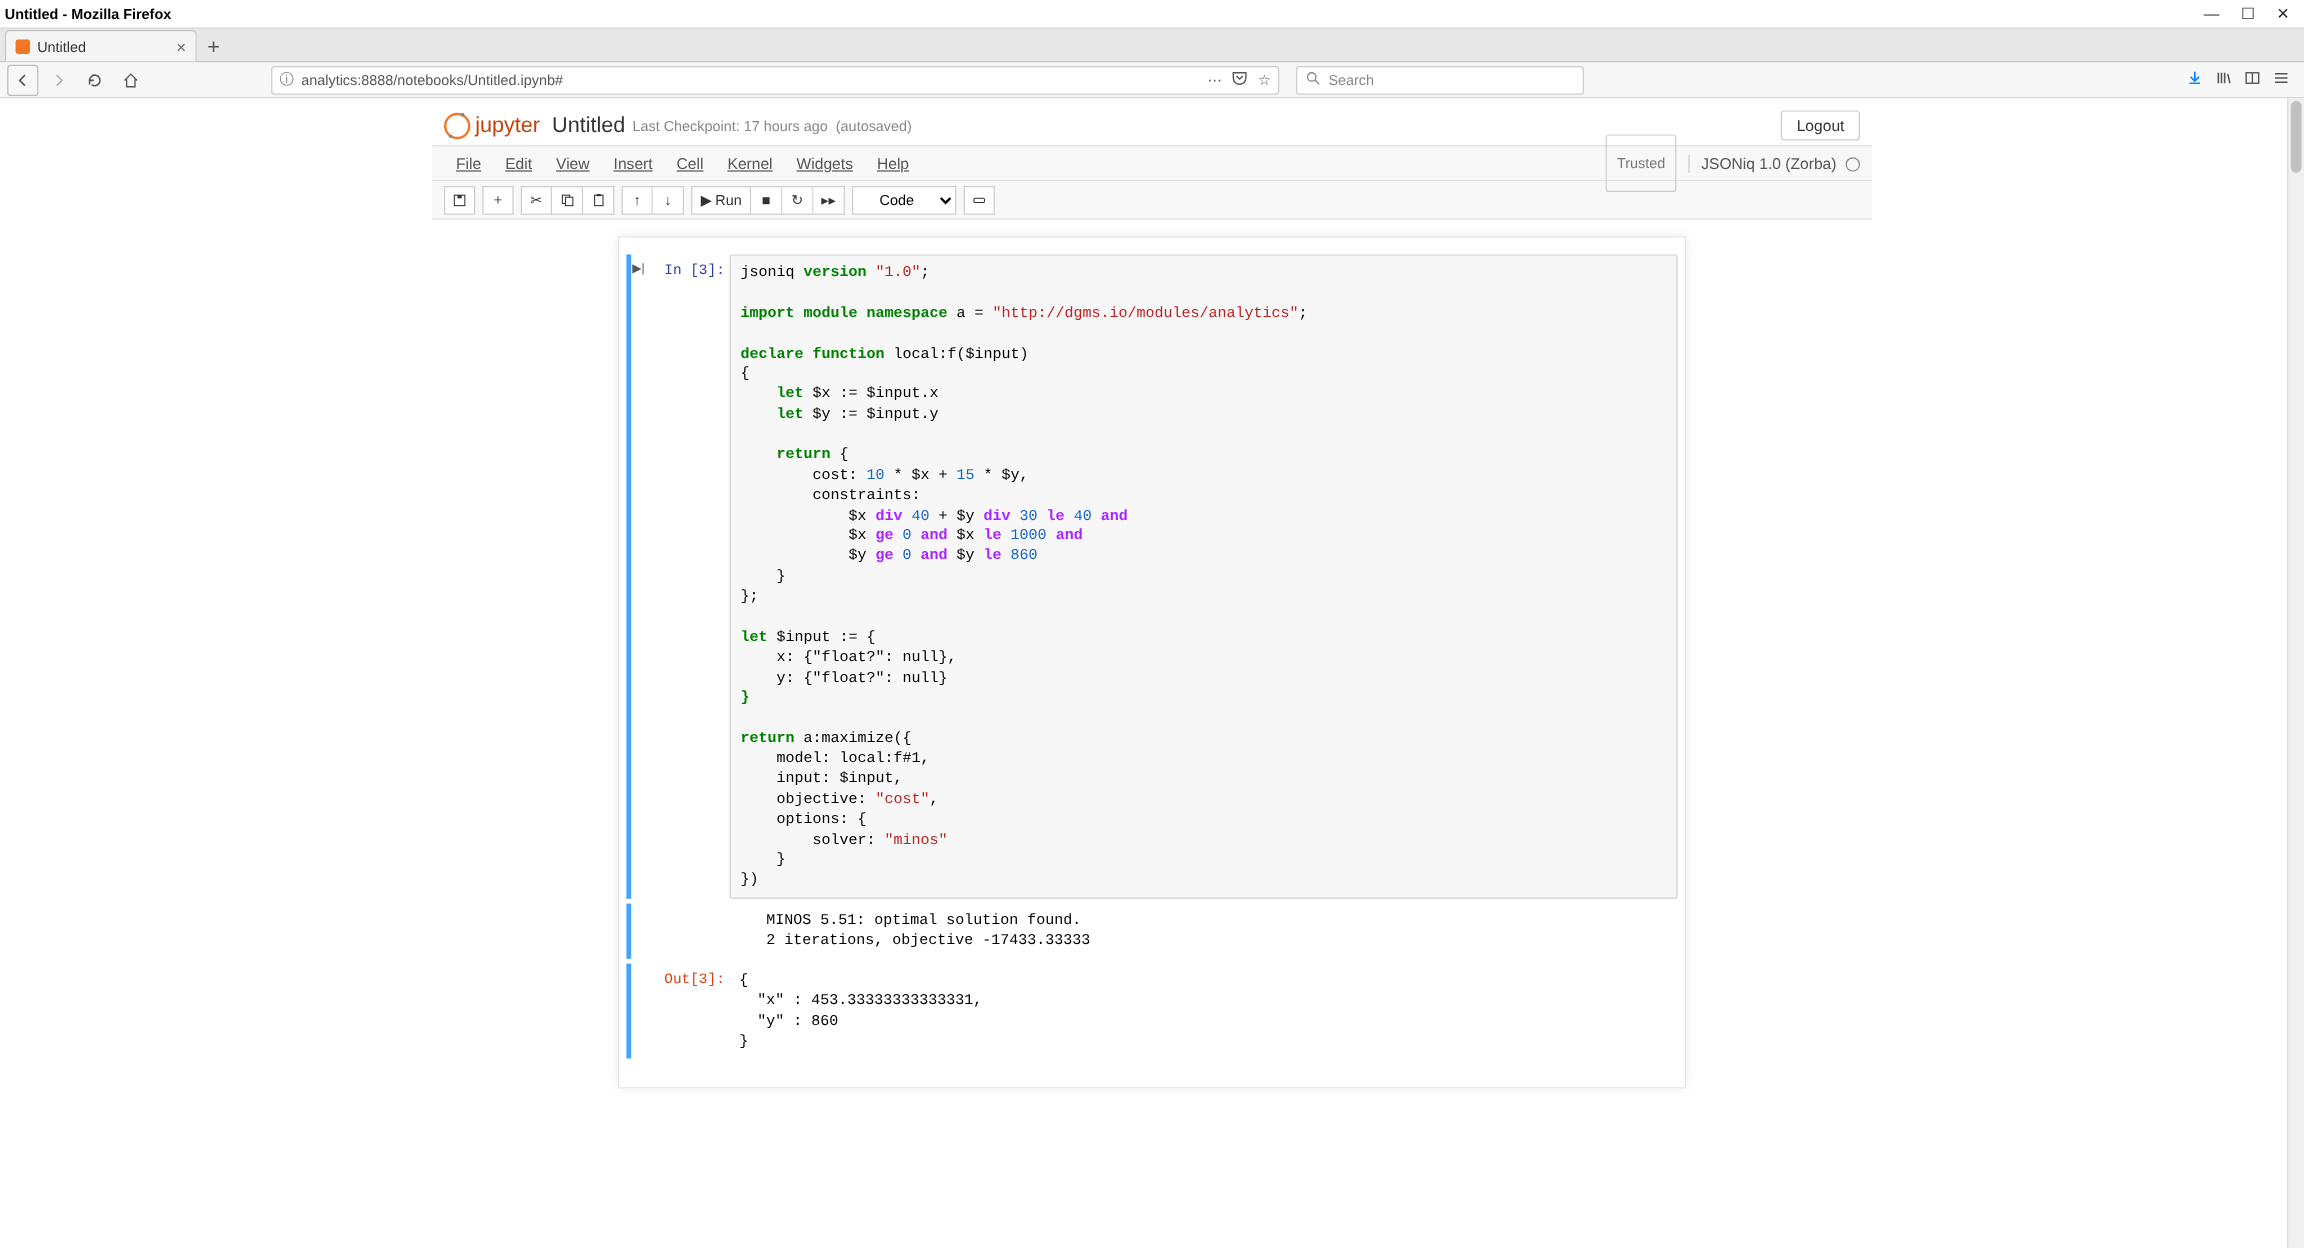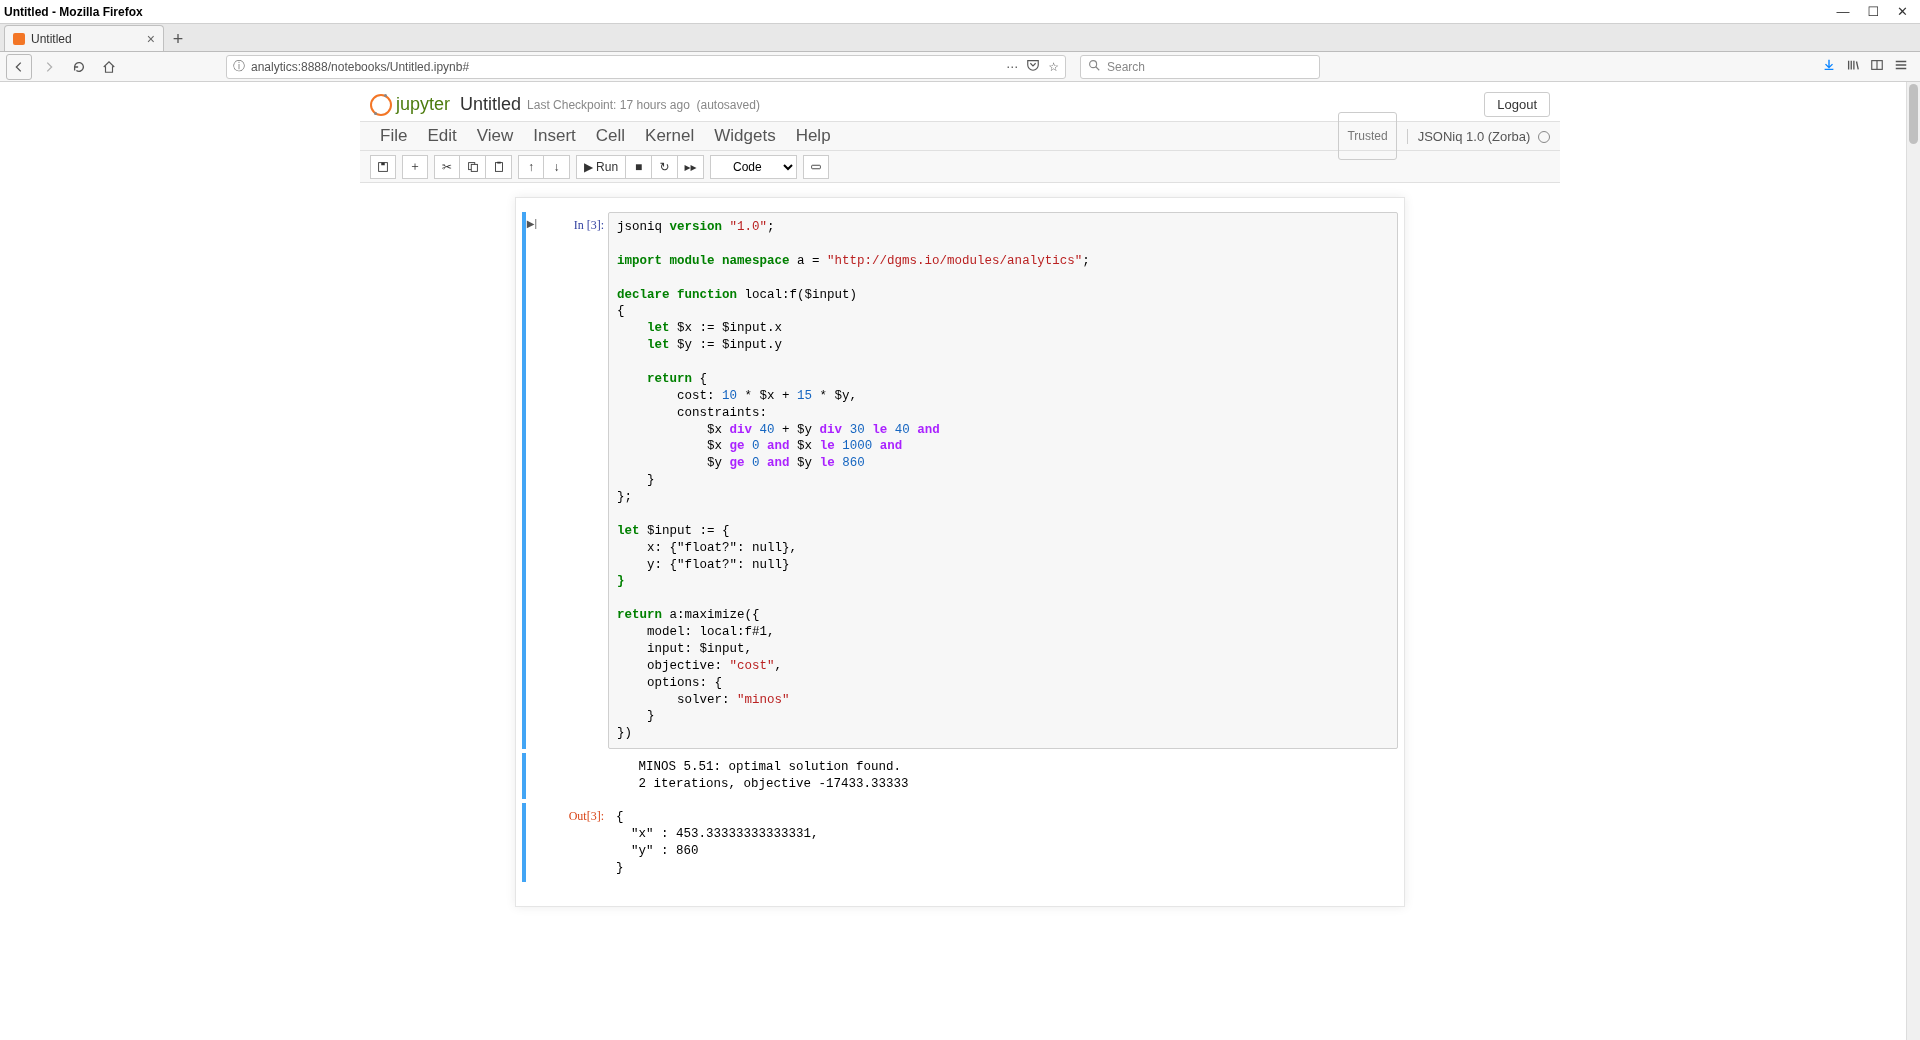--- a/index.html
+++ b/index.html
@@ -25,50 +25,50 @@
 .url-bar { flex: 0 0 840px; margin-left: 100px; height: 24px; background: #fff; border: 1px solid #ccc; border-radius: 3px; display: flex; align-items: center; padding: 0 6px; gap: 6px; font-size: 12px; color: #777; }
 .url-bar .url-text { flex: 1; color: #555; }
 .url-icons { display: flex; gap: 8px; color: #555; align-items: center; }
 .search-box { width: 240px; margin-left: 10px; height: 24px; background: #fff; border: 1px solid #ccc; border-radius: 3px; display: flex; align-items: center; padding: 0 6px; gap: 6px; font-size: 12px; color: #888; }
 .toolbar-right { margin-left: auto; display: flex; gap: 10px; align-items: center; color: #555; padding-right: 6px; }
 
 
 .jupyter-body { background: #fff; height: calc(100vh - 82px); overflow-y: auto; }
 .jupyter-header { max-width: 1200px; margin: 0 auto; padding: 6px 0 0 0; }
 .jhdr-row1 { display: flex; align-items: center; padding: 4px 10px; }
-.jlogo { font-size: 18px; color: #4d7c0f; display: flex; align-items: center; gap: 4px; }
+.jlogo { font-size: 18px; color: #c2410c; display: flex; align-items: center; gap: 4px; }
 .jlogo-icon { width: 22px; height: 22px; border: 2px solid #f37626; border-radius: 50%; position: relative; }
 .jlogo-icon::before, .jlogo-icon::after { content: ""; position: absolute; width: 3px; height: 3px; background: #888; border-radius: 50%; }
 .jlogo-icon::before { top: -2px; right: 3px; }
 .jlogo-icon::after { bottom: -1px; left: 2px; }
 .jtitle { font-size: 18px; color: #333; margin-left: 10px; }
 .jcheckpoint { font-size: 12px; color: #888; margin-left: 6px; }
 .logout-btn { margin-left: auto; background: #fff; border: 1px solid #ccc; border-radius: 3px; padding: 4px 12px; font-size: 13px; color: #333; cursor: pointer; }
 
 .jmenu-bar { display: flex; align-items: center; border-top: 1px solid #e0e0e0; border-bottom: 1px solid #e0e0e0; background: #f8f8f8; padding: 0 10px; height: 30px; }
-.jmenu-item { padding: 6px 10px; color: #555; font-size: 17px; cursor: pointer; }
+.jmenu-item { padding: 6px 10px; color: #555; font-size: 13px; cursor: pointer; text-decoration: underline; }
 .jmenu-right { margin-left: auto; display: flex; align-items: center; gap: 10px; }
 .trusted-badge { border: 1px solid #ccc; padding: 16px 8px; border-radius: 3px; color: #777; font-size: 12px; }
 .kernel-name { color: #555; font-size: 13px; border-left: 1px solid #ccc; padding-left: 10px; }
 .kernel-indicator { width: 12px; height: 12px; border: 1px solid #888; border-radius: 50%; display: inline-block; margin-left: 4px; vertical-align: middle; }
 
 .jtoolbar { display: flex; align-items: center; padding: 4px 10px; gap: 0; border-bottom: 1px solid #e0e0e0; background: #f8f8f8; height: 32px; }
 .jtool-group { display: flex; margin-right: 6px; }
 .jtool-btn { width: 26px; height: 24px; border: 1px solid #ccc; background: #fff; display: flex; align-items: center; justify-content: center; font-size: 12px; color: #333; cursor: pointer; }
 .jtool-btn:not(:first-child) { border-left: none; }
 .jtool-btn.run { width: 50px; gap: 3px; }
 .jcelltype { height: 24px; border: 1px solid #ccc; background: #fff; font-size: 12px; padding: 0 18px; min-width: 80px; }
 
 
 .notebook-container { max-width: 890px; margin: 14px auto 40px auto; background: #fff; box-shadow: 0 0 10px rgba(0,0,0,0.08); padding: 10px 6px 20px 6px; border: 1px solid #e5e5e5; }
 .cell { display: flex; margin: 4px 0; }
 .cell.selected { border-left: 4px solid #42a5f5; padding-left: 0; }
 .cell:not(.selected) { padding-left: 4px; }
 .run-indicator { width: 12px; display:flex; align-items:flex-start; padding-top:6px; justify-content:center; color:#555; font-size:10px; }
-.prompt-col { width: 70px; padding: 6px 4px; text-align: right; font-family: Liberation Serif, serif; font-size: 12px; }
+.prompt-col { width: 70px; padding: 6px 4px; text-align: right; font-family: Liberation Mono, monospace; font-size: 12px; }
 .in-prompt { color: #303F9F; }
 .out-prompt { color: #D84315; }
 .code-area { flex: 1; border: 1px solid #cfcfcf; background: #f7f7f7; padding: 6px 8px; border-radius: 2px; }
 .cell.empty .code-area { min-height: 22px; }
 .code-pre, .output-pre { font-family: "Courier New", monospace; font-size: 12.5px; line-height: 1.35; white-space: pre; }
 .output-area { flex: 1; padding: 6px 8px; }
 
 
 .kw { color: #008000; font-weight: bold; font-family: Liberation Mono, monospace; }
 .str { color: #BA2121; }

